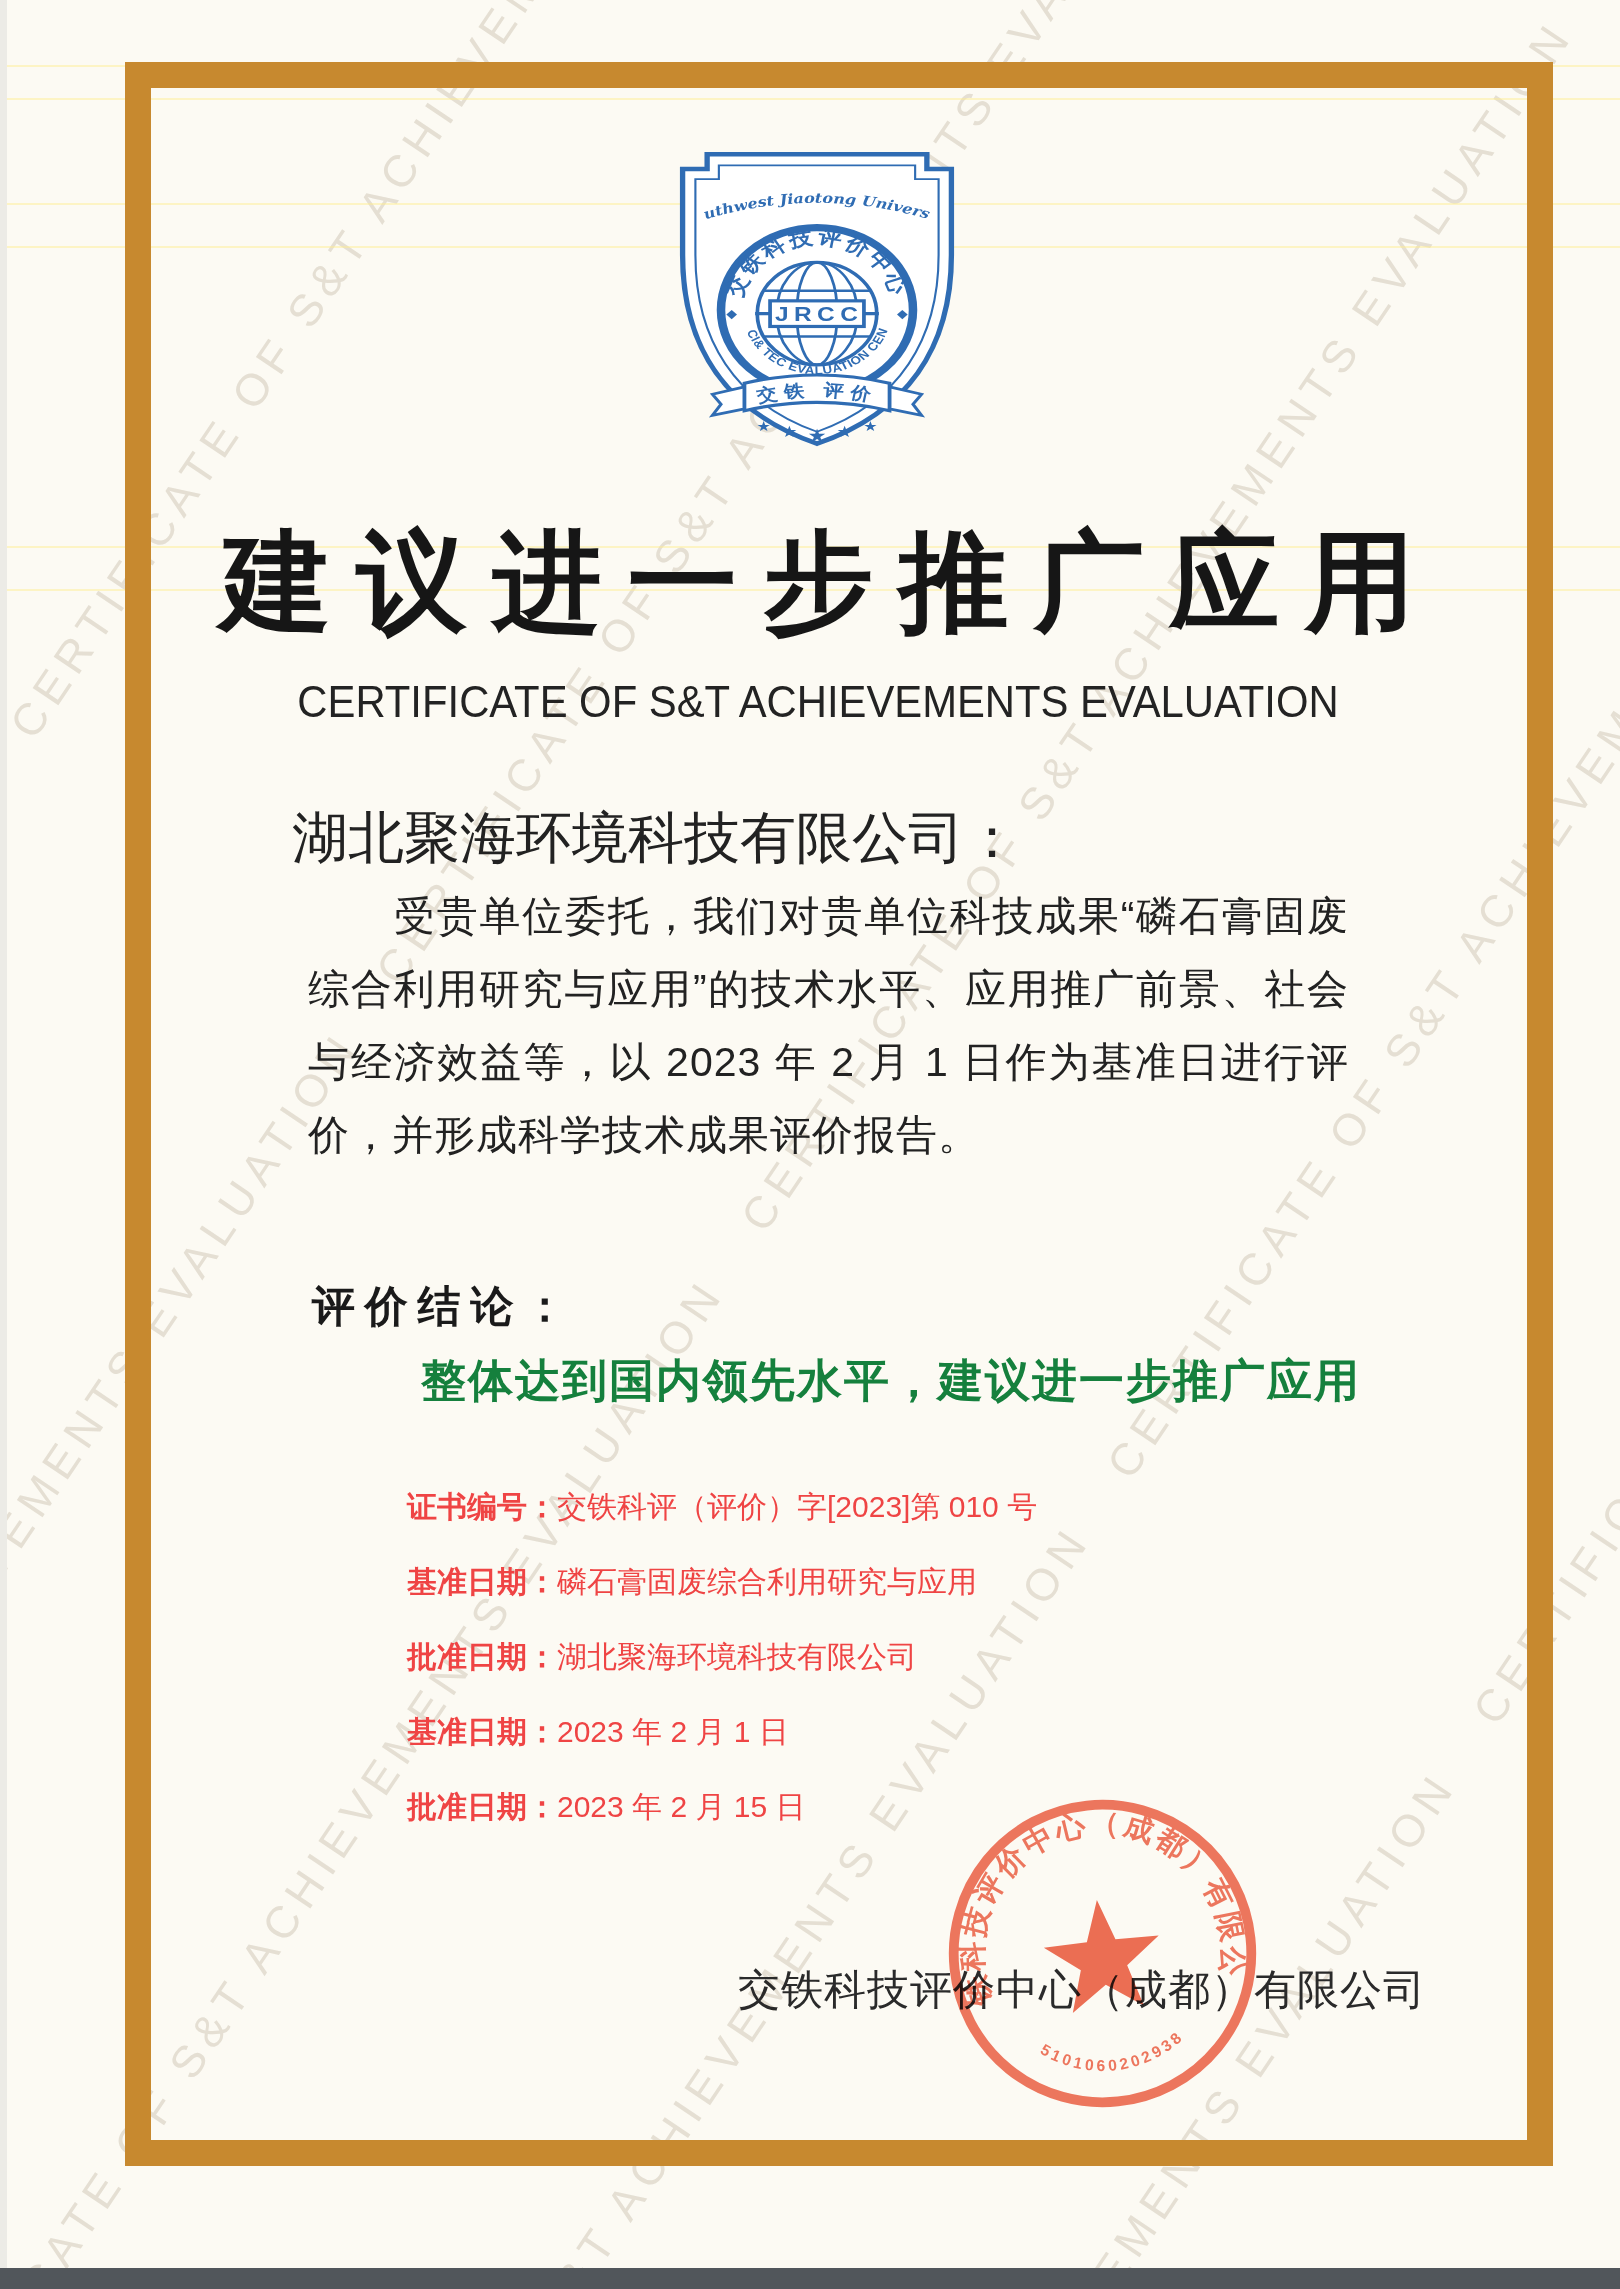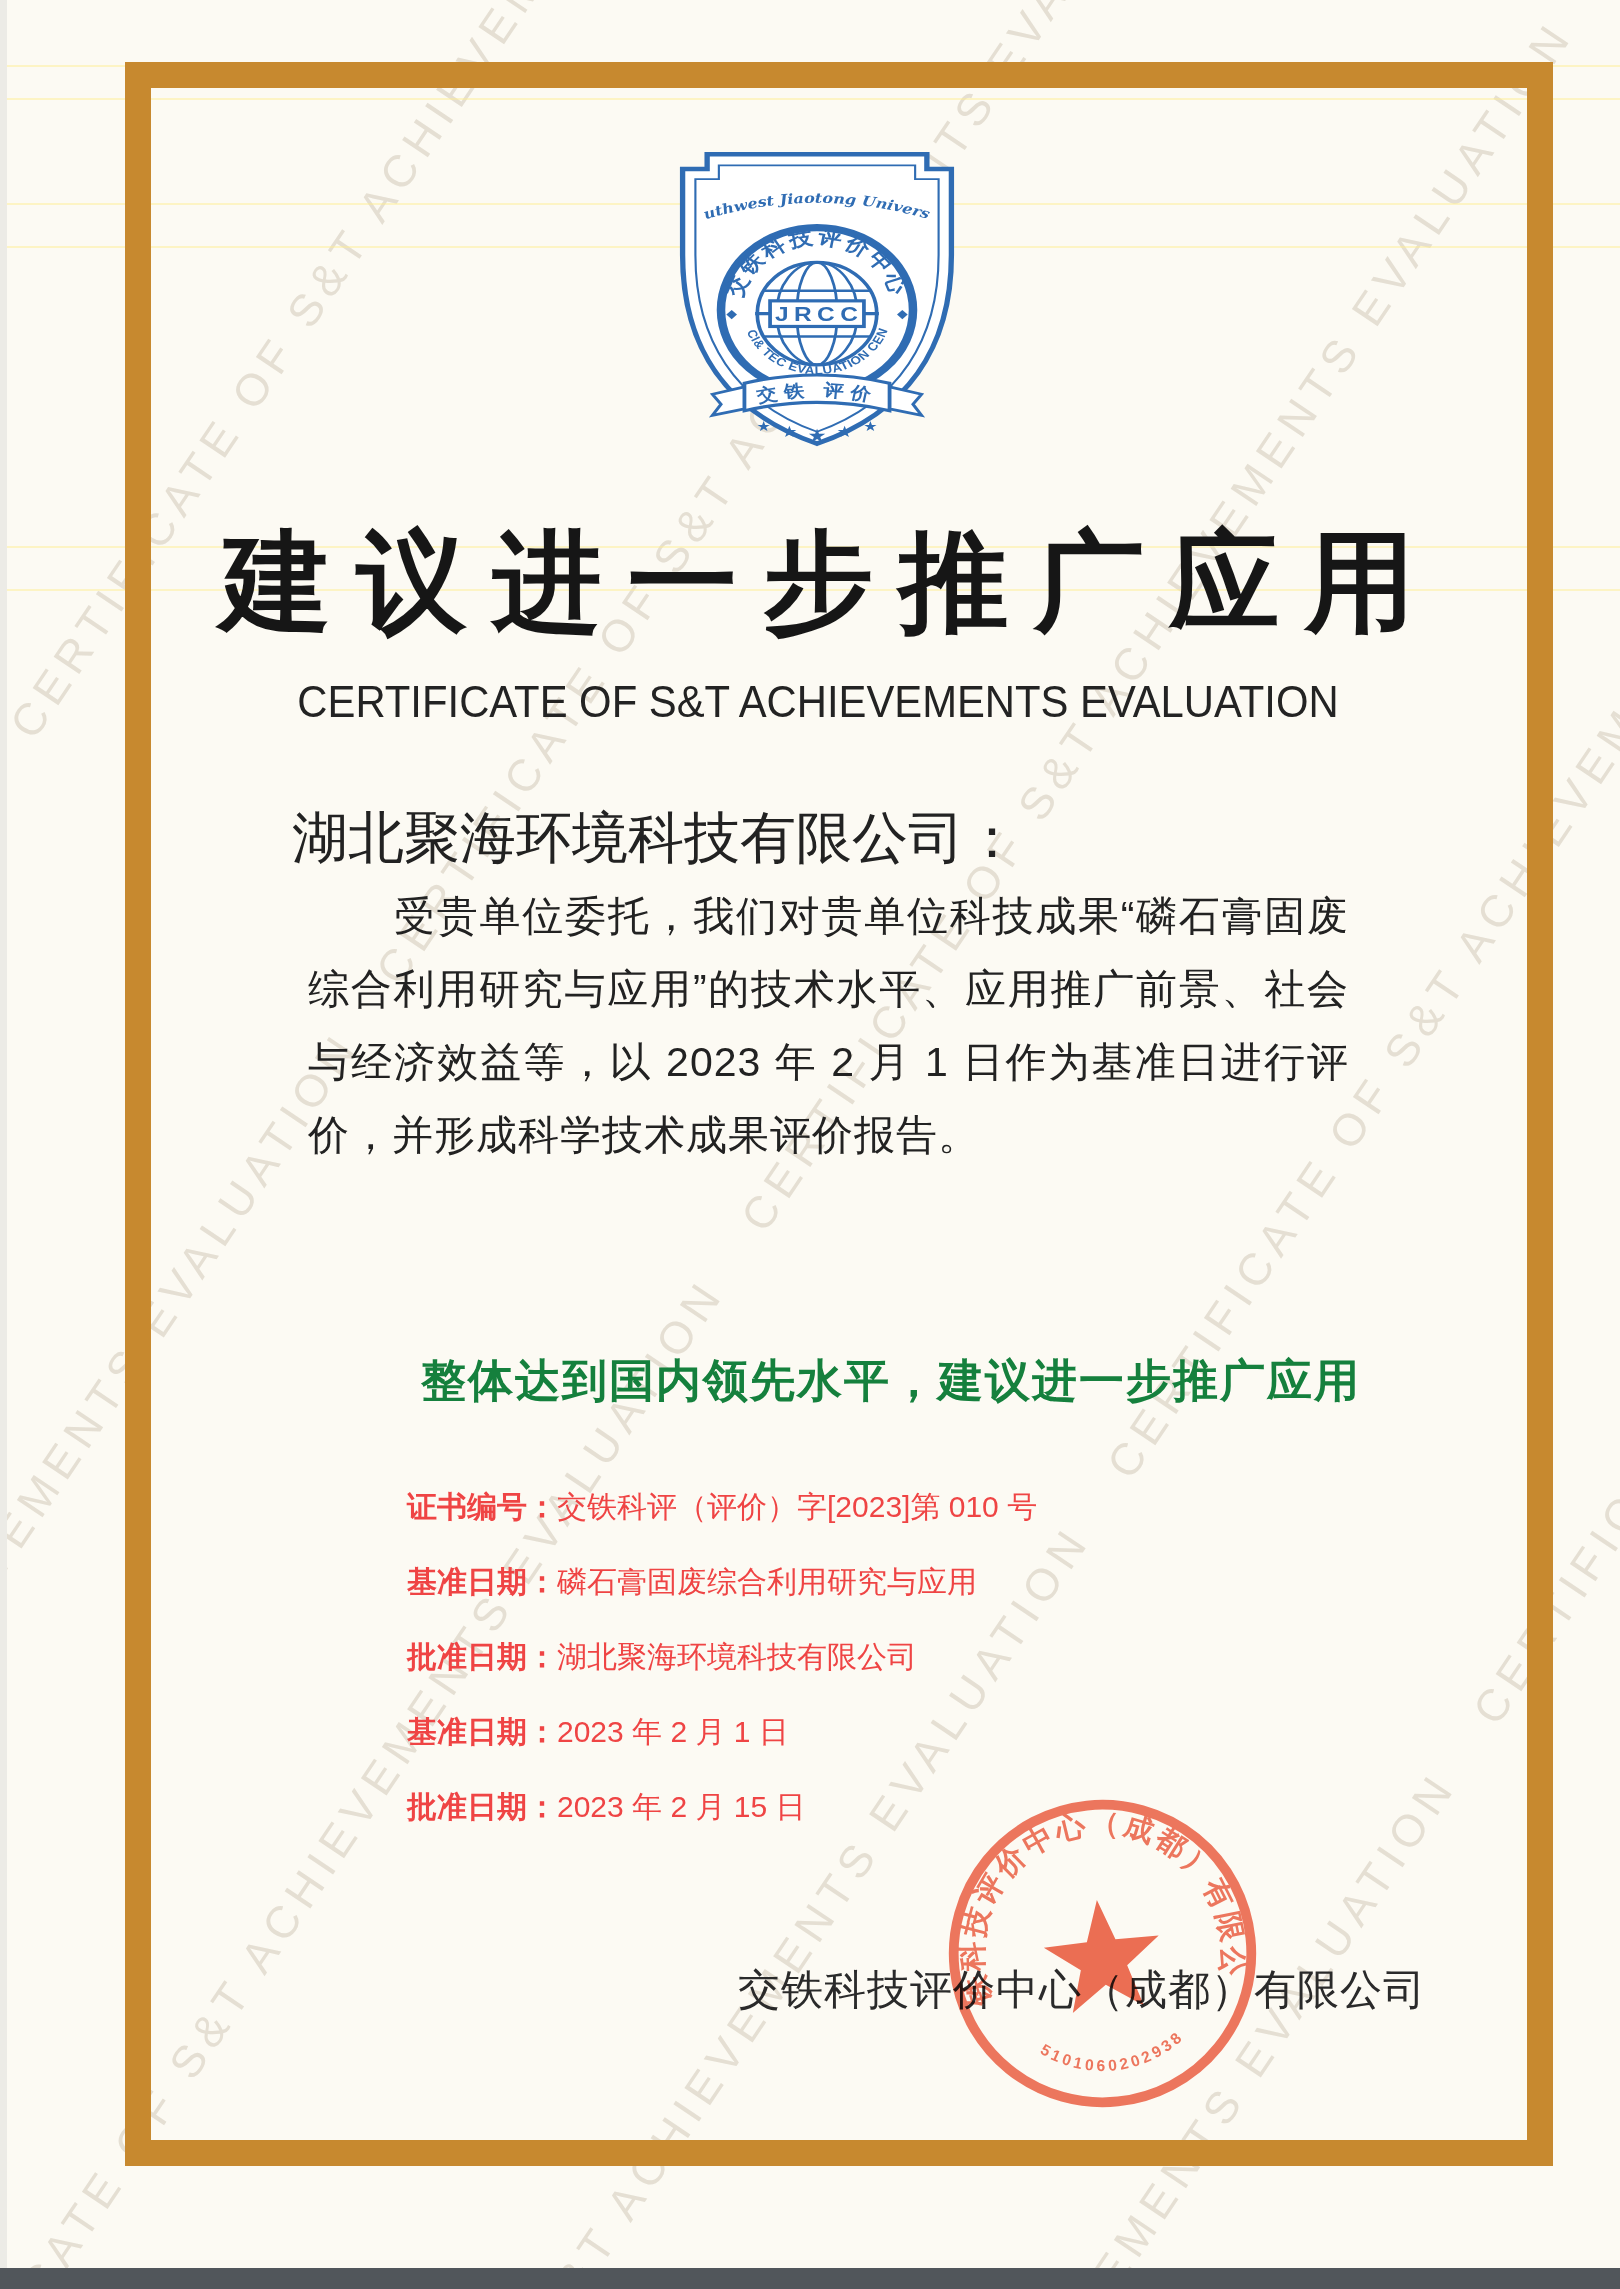--- a/index.html
+++ b/index.html
@@ -136,20 +136,21 @@
         <text x="200" y="310" font-size="15">★</text>
       </g>
     </svg>
 
     <div class="title-cn">建议进一步推广应用</div>
     <div class="title-en">CERTIFICATE OF S&amp;T ACHIEVEMENTS EVALUATION</div>
 
     <div class="addressee">湖北聚海环境科技有限公司：</div>
     <div class="paragraph">受贵单位委托，我们对贵单位科技成果“磷石膏固废综合利用研究与应用”的技术水平、应用推广前景、社会与经济效益等，以 2023 年 2 月 1 日作为基准日进行评价，并形成科学技术成果评价报告。</div>
 
+    <div class="concl-head">评价结论：</div>
     <div class="concl-result">整体达到国内领先水平，建议进一步推广应用</div>
 
     <div class="details">
       <div class="detail-row">
         <span class="lbl">证书编号：</span><span class="val">交铁科评（评价）字[2023]第 010 号</span>
       </div>
       <div class="detail-row">
         <span class="lbl">基准日期：</span><span class="val">磷石膏固废综合利用研究与应用</span>
       </div>
       <div class="detail-row">

